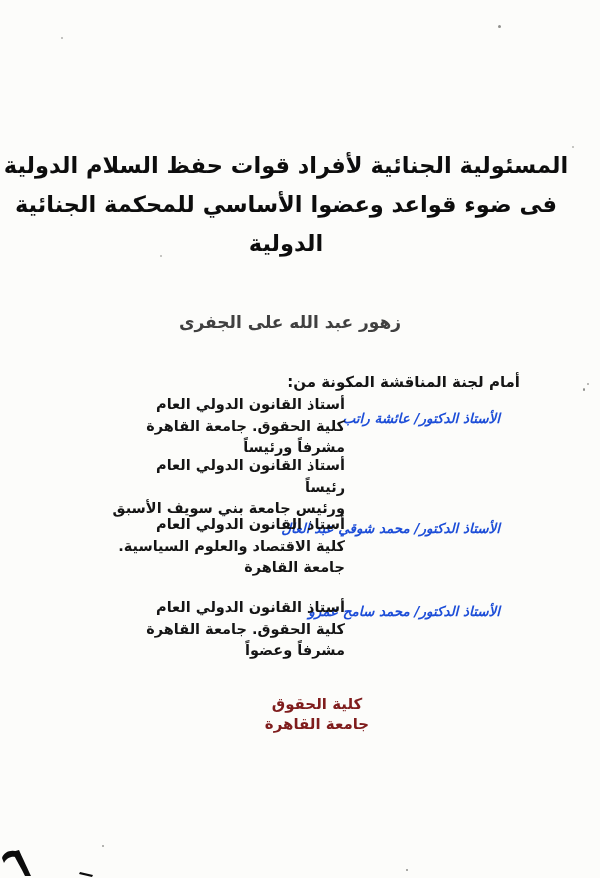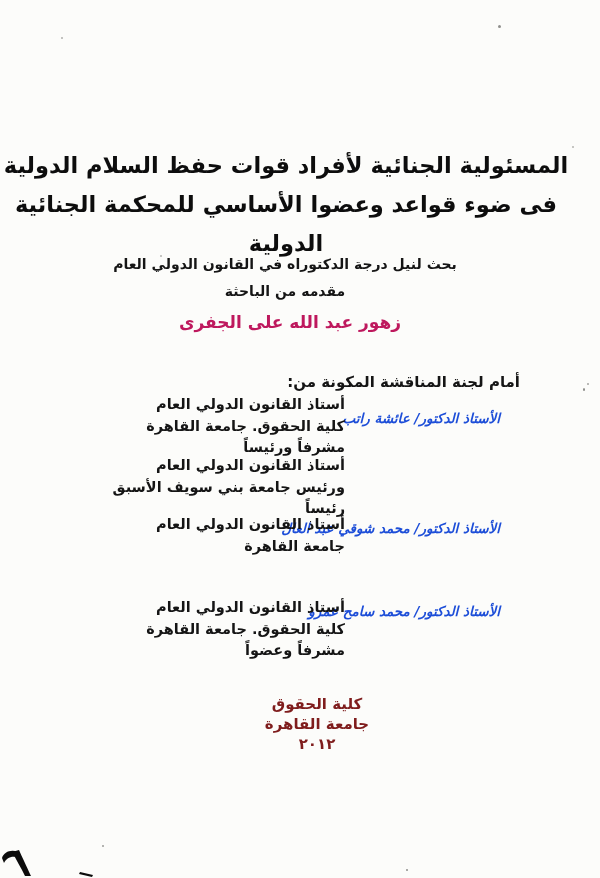--- a/index.html
+++ b/index.html
@@ -23,21 +23,21 @@
     position:absolute;top:253px;left:0;right:30px;
     text-align:center;font-size:14px;font-weight:600;line-height:22px;
   }
   .presented-line{
     position:absolute;top:280px;left:0;right:30px;
     text-align:center;font-size:14px;font-weight:600;line-height:22px;
   }
   .author-line{
     position:absolute;top:308px;left:0;right:20px;
     text-align:center;font-size:17px;font-weight:700;line-height:28px;
-    color:#be185d;
+    color:#404040;
   }
   .committee-heading{
     position:absolute;top:370px;right:80px;
     font-size:15px;font-weight:700;line-height:24px;margin-left:28px;
   }
   .member-name{
     position:absolute;right:100px;
     font-size:13.5px;font-weight:700;font-style:italic;
     line-height:22px;white-space:nowrap;color:#1d4ed8;
   }
@@ -57,56 +57,54 @@
 </head>
 <body>
 
 <div class="page">
 
   <div class="title-block">
     <div>المسئولية الجنائية لأفراد قوات حفظ السلام الدولية</div>
     <div>فى ضوء قواعد وعضوا الأساسي للمحكمة الجنائية الدولية</div>
   </div>
 
-  <div class="degree-line">بحث لنيل درجة الدكتوراه في القانون الدولي العام</div>
-  <div class="presented-line">مقدمه من الباحثة</div>
   <div class="author-line">زهور عبد الله على الجفرى</div>
 
   <div class="committee-heading">أمام لجنة المناقشة المكونة من:</div>
 
   <div class="member-name" style="top:407px">الأستاذ الدكتور/ عائشة راتب</div>
   <div class="member-desc" style="top:394px">
     <div>أستاذ القانون الدولي العام</div>
     <div>كلية الحقوق. جامعة القاهرة</div>
     <div>مشرفاً ورئيساً</div>
   </div>
 
   <div class="member-desc" style="top:455px">
     <div>أستاذ القانون الدولي العام</div>
+    <div>رئيساً</div>
     <div>ورئيس جامعة بني سويف الأسبق</div>
-    <div>رئيساً</div>
   </div>
 
   <div class="member-name" style="top:517px">الأستاذ الدكتور/ محمد شوقي عبد العال</div>
   <div class="member-desc" style="top:514px">
     <div>أستاذ القانون الدولي العام</div>
+    <div>كلية الاقتصاد والعلوم السياسية.</div>
     <div>جامعة القاهرة</div>
   </div>
 
   <div class="member-name" style="top:600px">الأستاذ الدكتور/ محمد سامح عمرو</div>
   <div class="member-desc" style="top:597px">
     <div>أستاذ القانون الدولي العام</div>
     <div>كلية الحقوق. جامعة القاهرة</div>
     <div>مشرفاً وعضواً</div>
   </div>
 
   <div class="footer-block">
     <div>كلية الحقوق</div>
     <div>جامعة القاهرة</div>
-    <div class="footer-year">٢٠١٢</div>
   </div>
 
   <svg class="scan-mark" width="100" height="32" viewBox="0 0 100 32" aria-hidden="true">
     <path d="M2,12 C4,6 11,3 18,6 L16,11 C10,10 6,13 4,17 Z" fill="#0c0c0c"></path>
     <path d="M12,6 L19,4 C22,11 27,21 30,28 L31,30 L25,30 C21,22 16,13 12,6 Z" fill="#0c0c0c"></path>
     <path d="M80,26 L93,29 L92,31 L79,28 Z" fill="#0c0c0c"></path>
   </svg>
 
   <div class="speck" style="left:498px;top:25px;width:3px;height:3px;background:#8f8f8c;"></div>
   <div class="speck" style="left:61px;top:37px;width:2px;height:2px;background:#b0b0ac;"></div>

